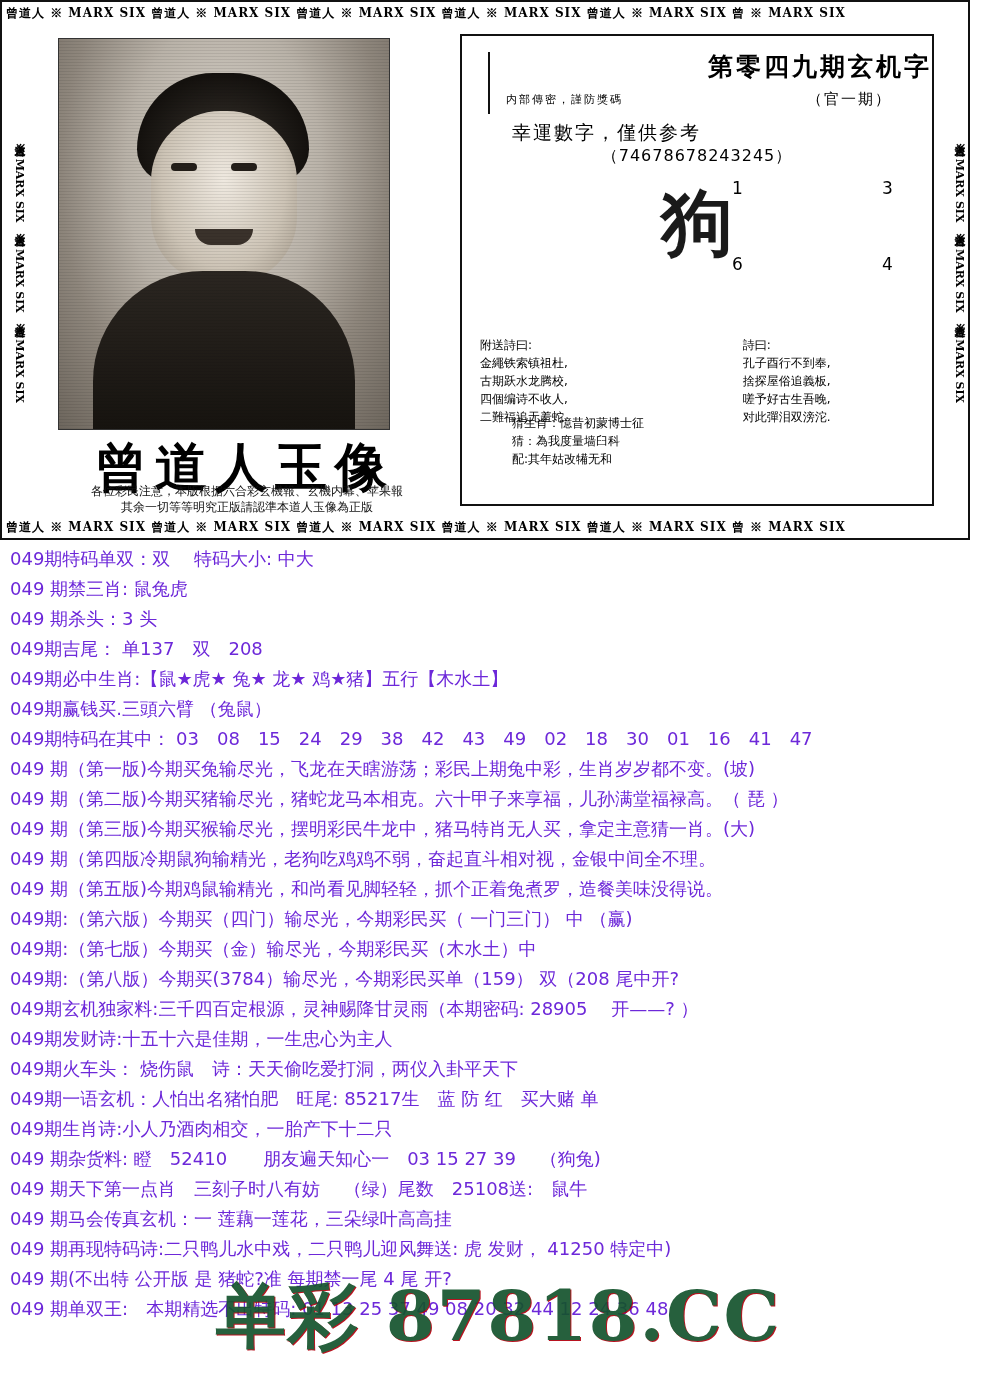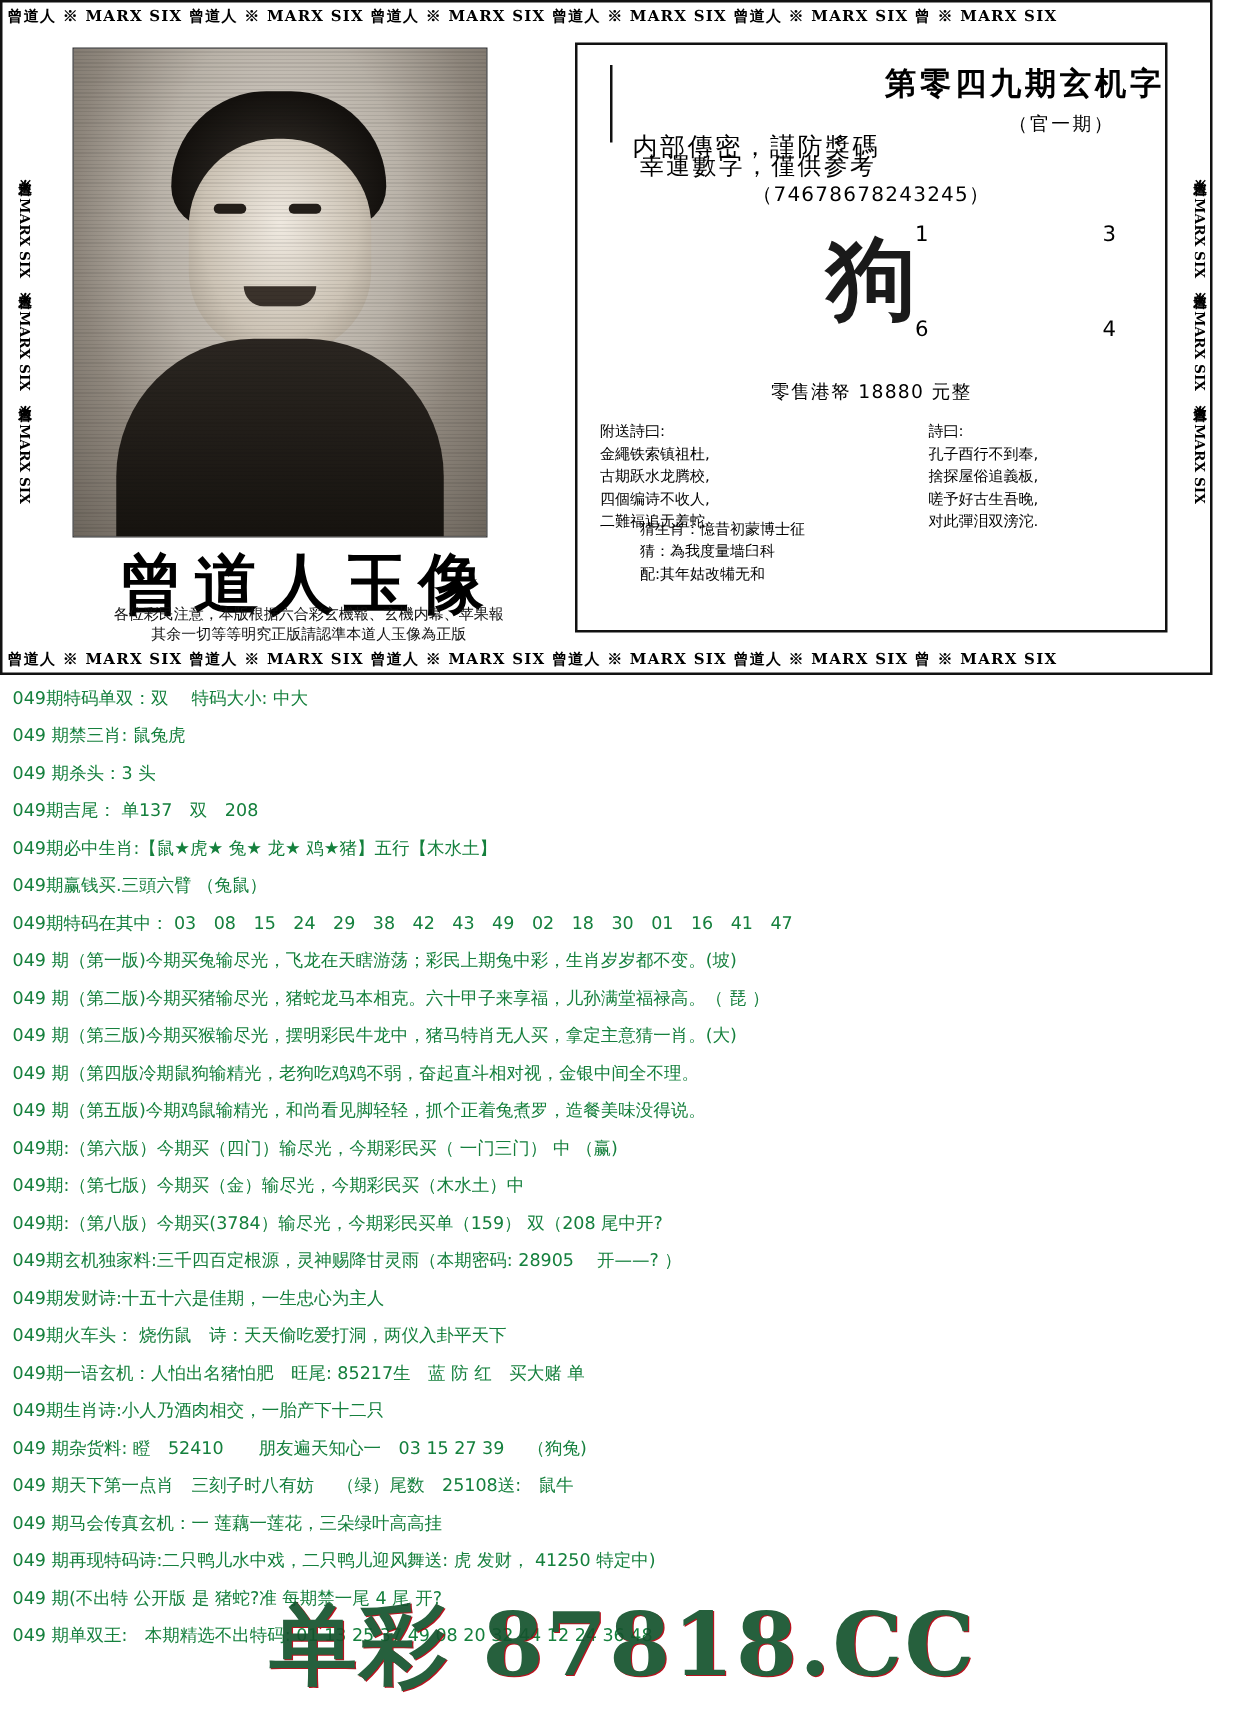--- a/index.html
+++ b/index.html
@@ -97,21 +97,21 @@
   .card{
     position:relative;width:100%;height:100%;
     border:2px solid #111;box-sizing:border-box;background:#fff;
   }
   .card-head{
     position:absolute;left:0;right:0;top:14px;text-align:right;
     font-size:25px;font-weight:bold;letter-spacing:3px;
     font-family:"DejaVu Serif","Liberation Serif",serif;
   }
   .card-vline{position:absolute;left:26px;top:16px;height:62px;border-left:2px solid #111;}
-  .card-l1{position:absolute;left:44px;top:68px;font-size:20px;letter-spacing:2px;}
+  .card-l1{position:absolute;left:44px;top:56px;font-size:11px;letter-spacing:2px;}
   .card-ver{position:absolute;right:40px;top:54px;font-size:15px;letter-spacing:2px;}
   .card-l2{position:absolute;left:50px;top:84px;font-size:19px;letter-spacing:2px;}
   .card-num{position:absolute;left:0;right:0;top:110px;text-align:center;font-size:16px;letter-spacing:1px;}
   .zodiac-wrap{position:absolute;left:0;right:0;top:140px;height:120px;}
   .zodiac{
     position:absolute;left:0;right:0;top:0;text-align:center;
     font-size:72px;font-weight:bold;
     font-family:"DejaVu Serif","Liberation Serif",serif;
     color:#1a1a1a;
   }
@@ -122,21 +122,21 @@
   .corner.c4{left:420px;top:78px;}
   .card-price{position:absolute;left:0;right:0;top:268px;text-align:center;font-size:15px;letter-spacing:1px;}
   .poem-box{position:absolute;left:18px;right:14px;top:300px;display:flex;justify-content:space-between;font-size:12px;line-height:18px;}
   .poem-left{width:56%;}
   .poem-right{width:40%;}
   .poem-left .lbl,.poem-right .lbl{font-size:12px;}
   .guess{position:absolute;left:50px;right:14px;top:378px;font-size:12px;line-height:18px;}
 
   
   .body-text{position:absolute;left:0;top:540px;width:997px;padding:4px 10px 0 10px;box-sizing:border-box;}
-  .row{font-size:14px;line-height:30px;white-space:nowrap;color:#15803d;}
+  .row{font-size:18px;line-height:30px;white-space:nowrap;color:#6d28d9;}
 
   
   .watermark{
     position:absolute;left:0;right:0;bottom:28px;height:86px;
     display:flex;align-items:center;justify-content:center;
     pointer-events:none;
   }
   .wm-text{
     font-size:70px;font-weight:bold;letter-spacing:2px;
     color:#14532d;
@@ -191,21 +191,20 @@
           <div class="card-num">（74678678243245）</div>
 
           <div class="zodiac-wrap">
             <div class="zodiac">狗</div>
             <div class="corner c1">1</div>
             <div class="corner c3">3</div>
             <div class="corner c6">6</div>
             <div class="corner c4">4</div>
           </div>
 
-          <div class="card-price">零售港帑 18880 元整</div>
 
           <div class="poem-box">
             <div class="poem-left">
               <div class="lbl">附送詩曰:</div>
               <div>金繩铁索镇祖杜,</div>
               <div>古期跃水龙腾校,</div>
               <div>四個编诗不收人,</div>
               <div>二難福追无羞蛇.</div>
             </div>
             <div class="poem-right">

